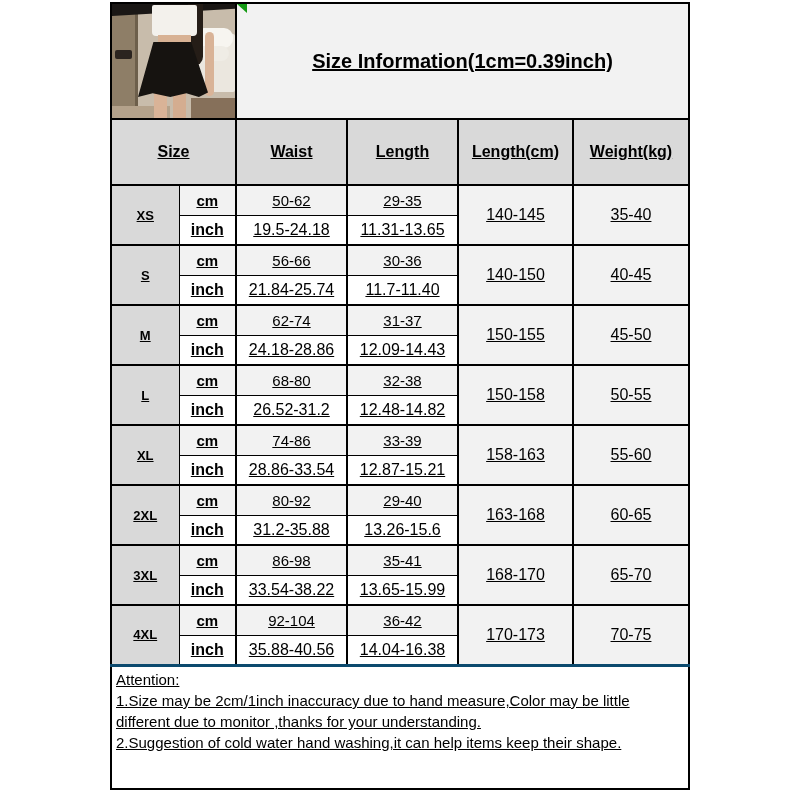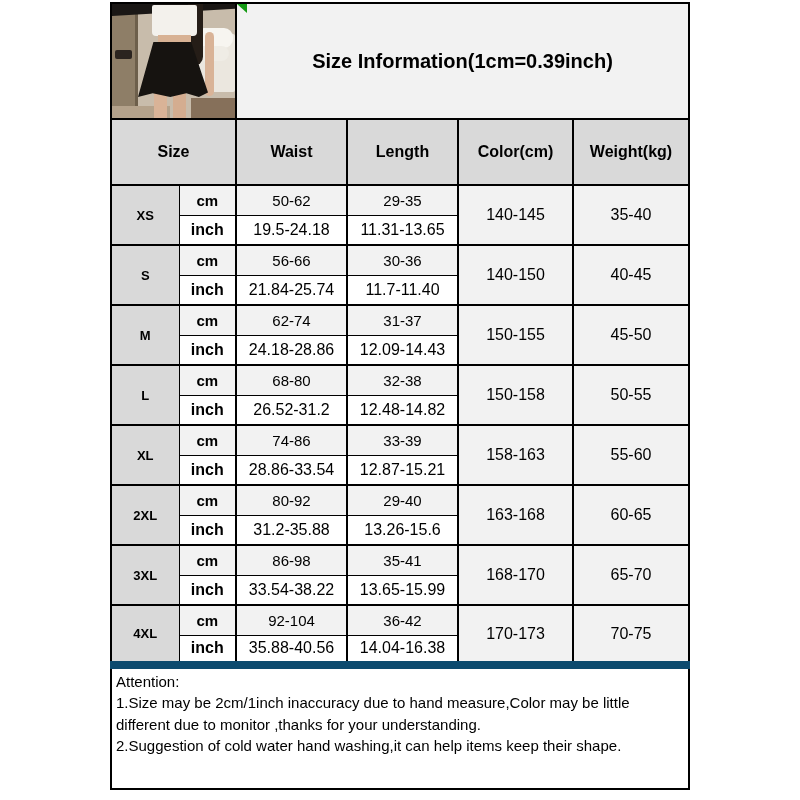--- a/index.html
+++ b/index.html
@@ -8,37 +8,38 @@
     width: 800px;
     height: 800px;
     background: #ffffff;
     font-family: "Liberation Sans", sans-serif;
     color: #000;
   }
   .sheet {
     position: absolute;
     left: 110px;
     top: 2px;
+    text-decoration: underline;
   }
   table.size-table {
     border-collapse: collapse;
     border: 2px solid #000;
     table-layout: fixed;
   }
   td {
     border: 1px solid #000;
     text-align: center;
     vertical-align: middle;
     padding: 0;
     overflow: hidden;
   }
   
   tr.group-start td { border-top: 2px solid #000; }
   tr.colhead-row td { border-top: 2px solid #000; border-bottom: 2px solid #000; }
-  tr.attention-row td { border-top: 8px solid #0c4a6e; }
+  tr.attention-row td { border-top: 3px solid #0c4a6e; }
   td.v-strong { border-left: 2px solid #000; }
 
   .title-cell {
     background: #f2f2f2;
     font-size: 20px;
     font-weight: bold;
     position: relative;
   }
   .corner-marker {
     position: absolute;
@@ -143,21 +144,21 @@
       <td colspan="4" class="title-cell v-strong">
         <div class="corner-marker"></div>
         <span>Size Information(1cm=0.39inch)</span>
       </td>
     </tr>
 
     <tr class="colhead-row" style="height:66px">
       <td colspan="2" class="colhead">Size</td>
       <td class="colhead v-strong">Waist</td>
       <td class="colhead v-strong">Length</td>
-      <td class="colhead v-strong">Color(cm)</td>
+      <td class="colhead v-strong">Length(cm)</td>
       <td class="colhead v-strong">Weight(kg)</td>
     </tr>
 
     <tr class="group-start" style="height:30px">
       <td rowspan="2" class="size-label">XS</td>
       <td class="unit-cell row-cm">cm</td>
       <td class="row-cm v-strong">50-62</td>
       <td class="row-cm v-strong">29-35</td>
       <td rowspan="2" class="merged-cell v-strong">140-145</td>
       <td rowspan="2" class="merged-cell v-strong">35-40</td>

